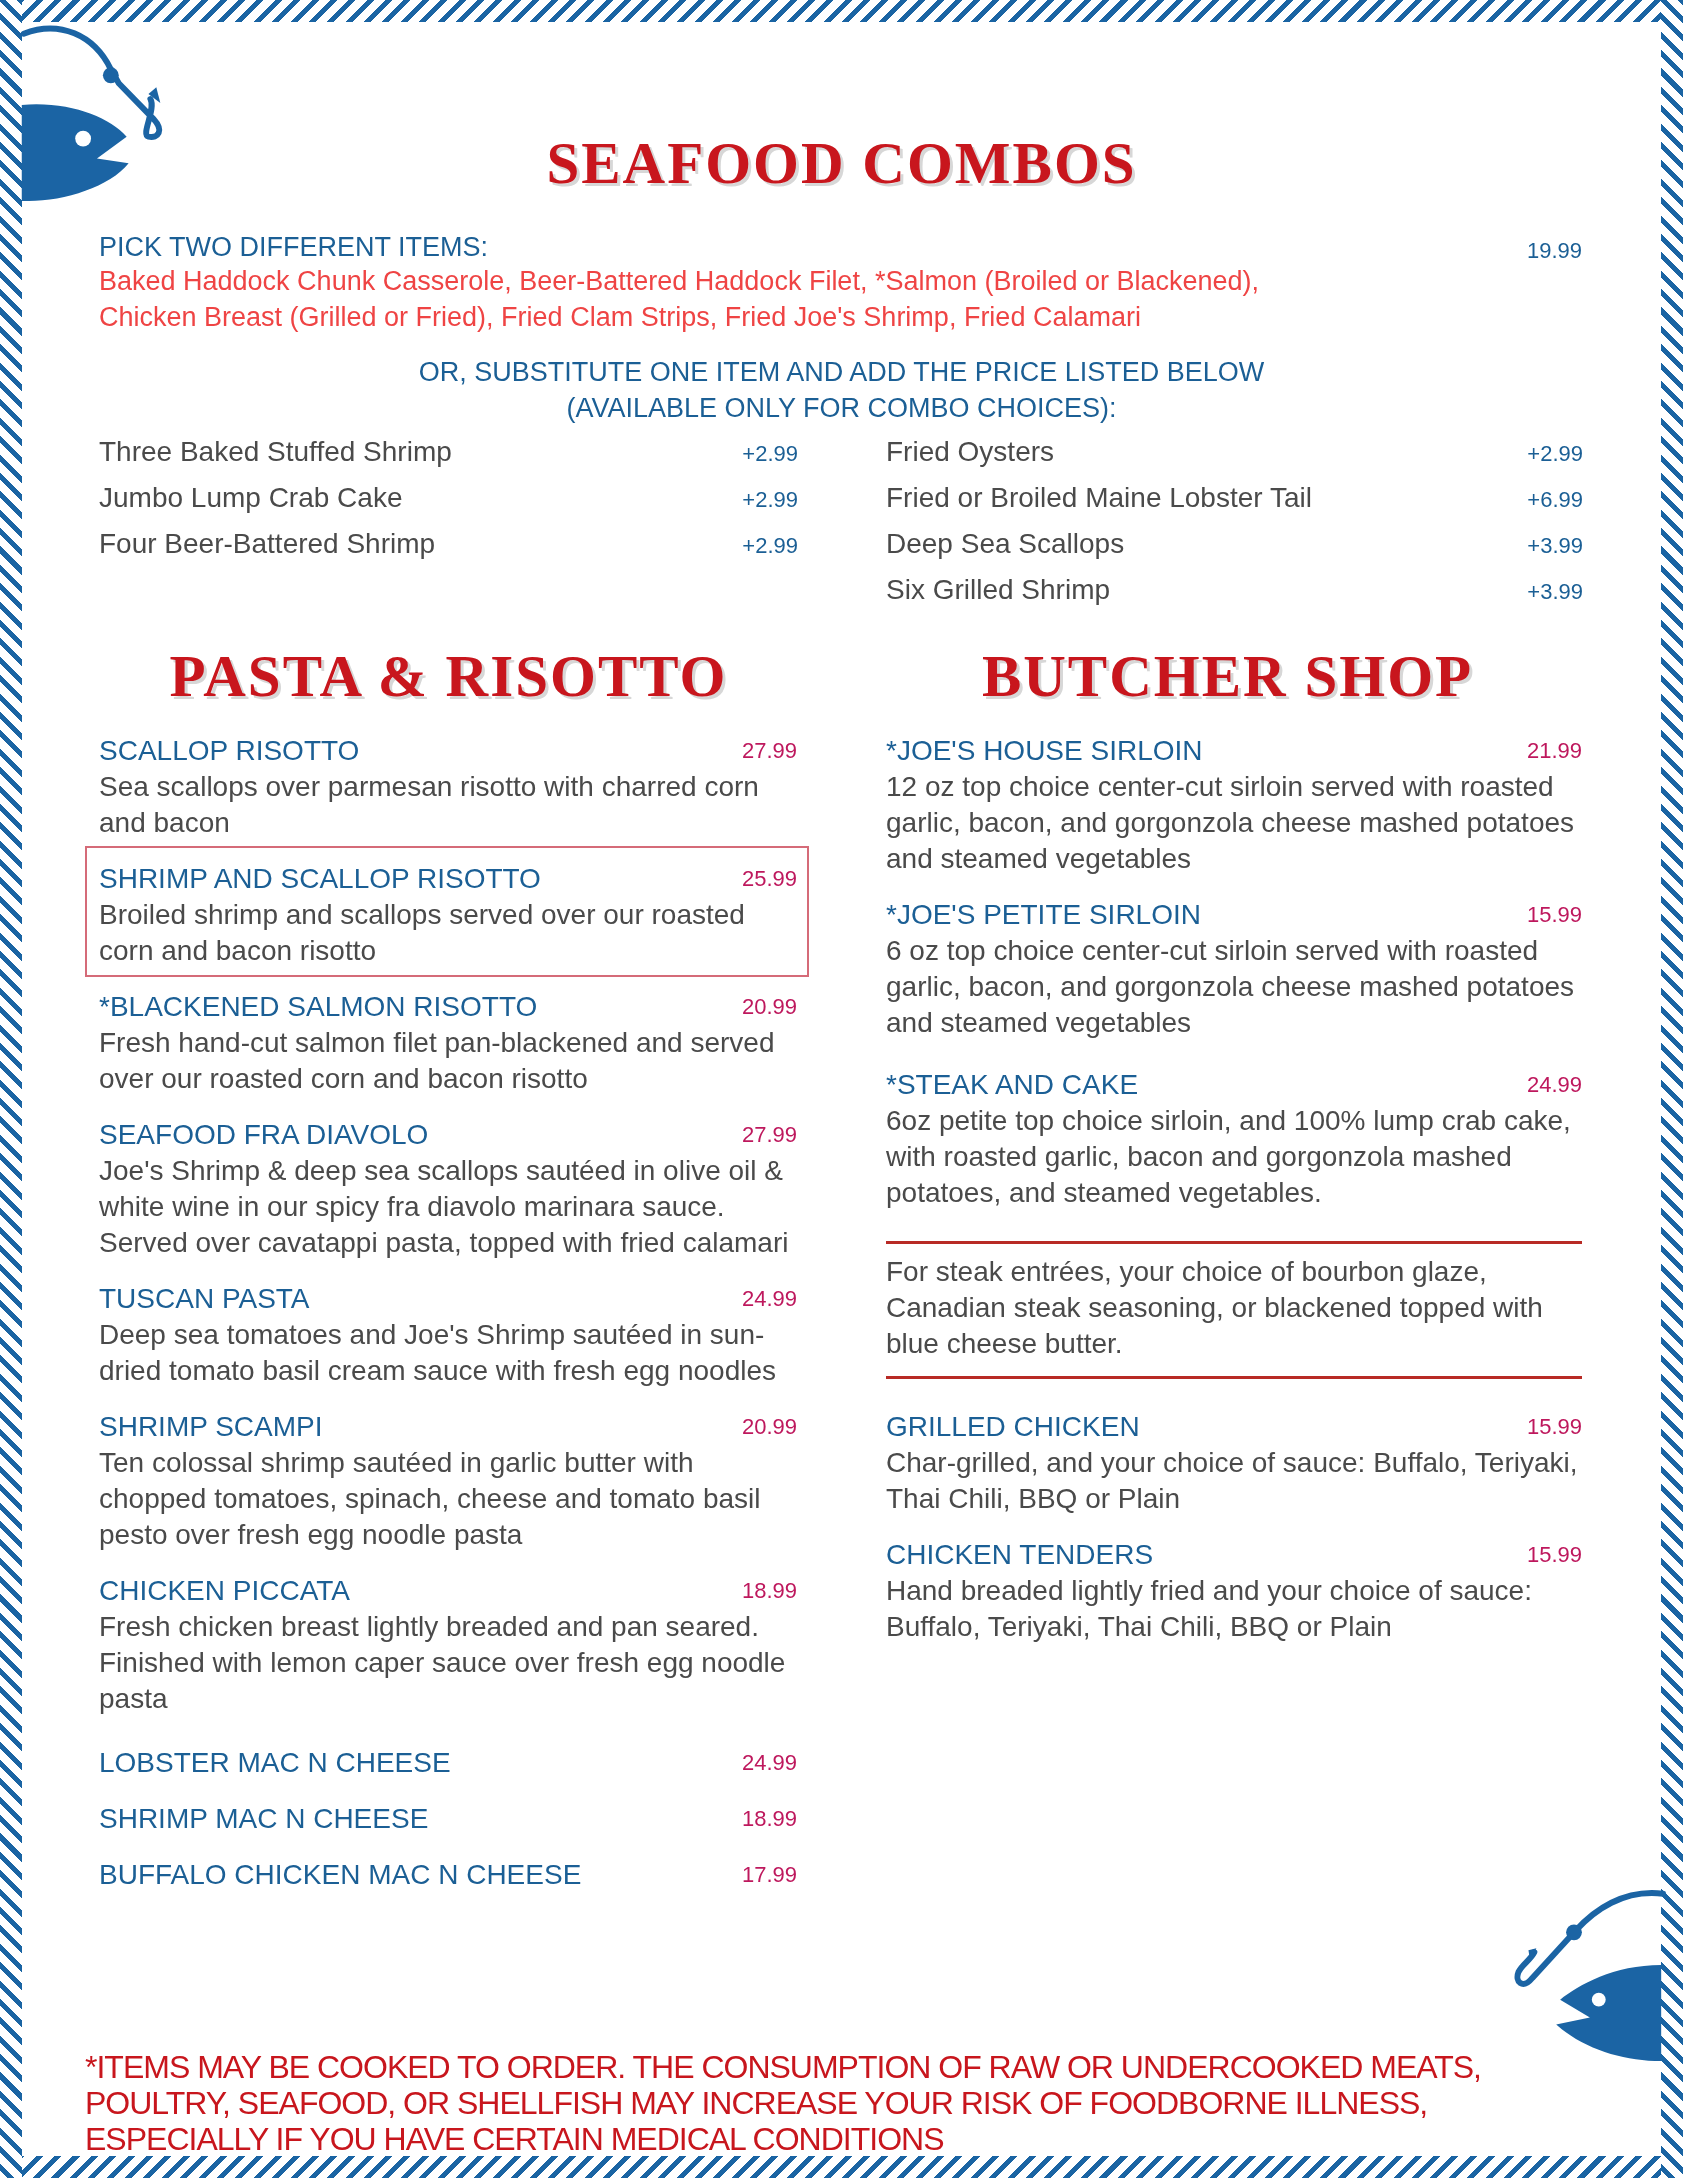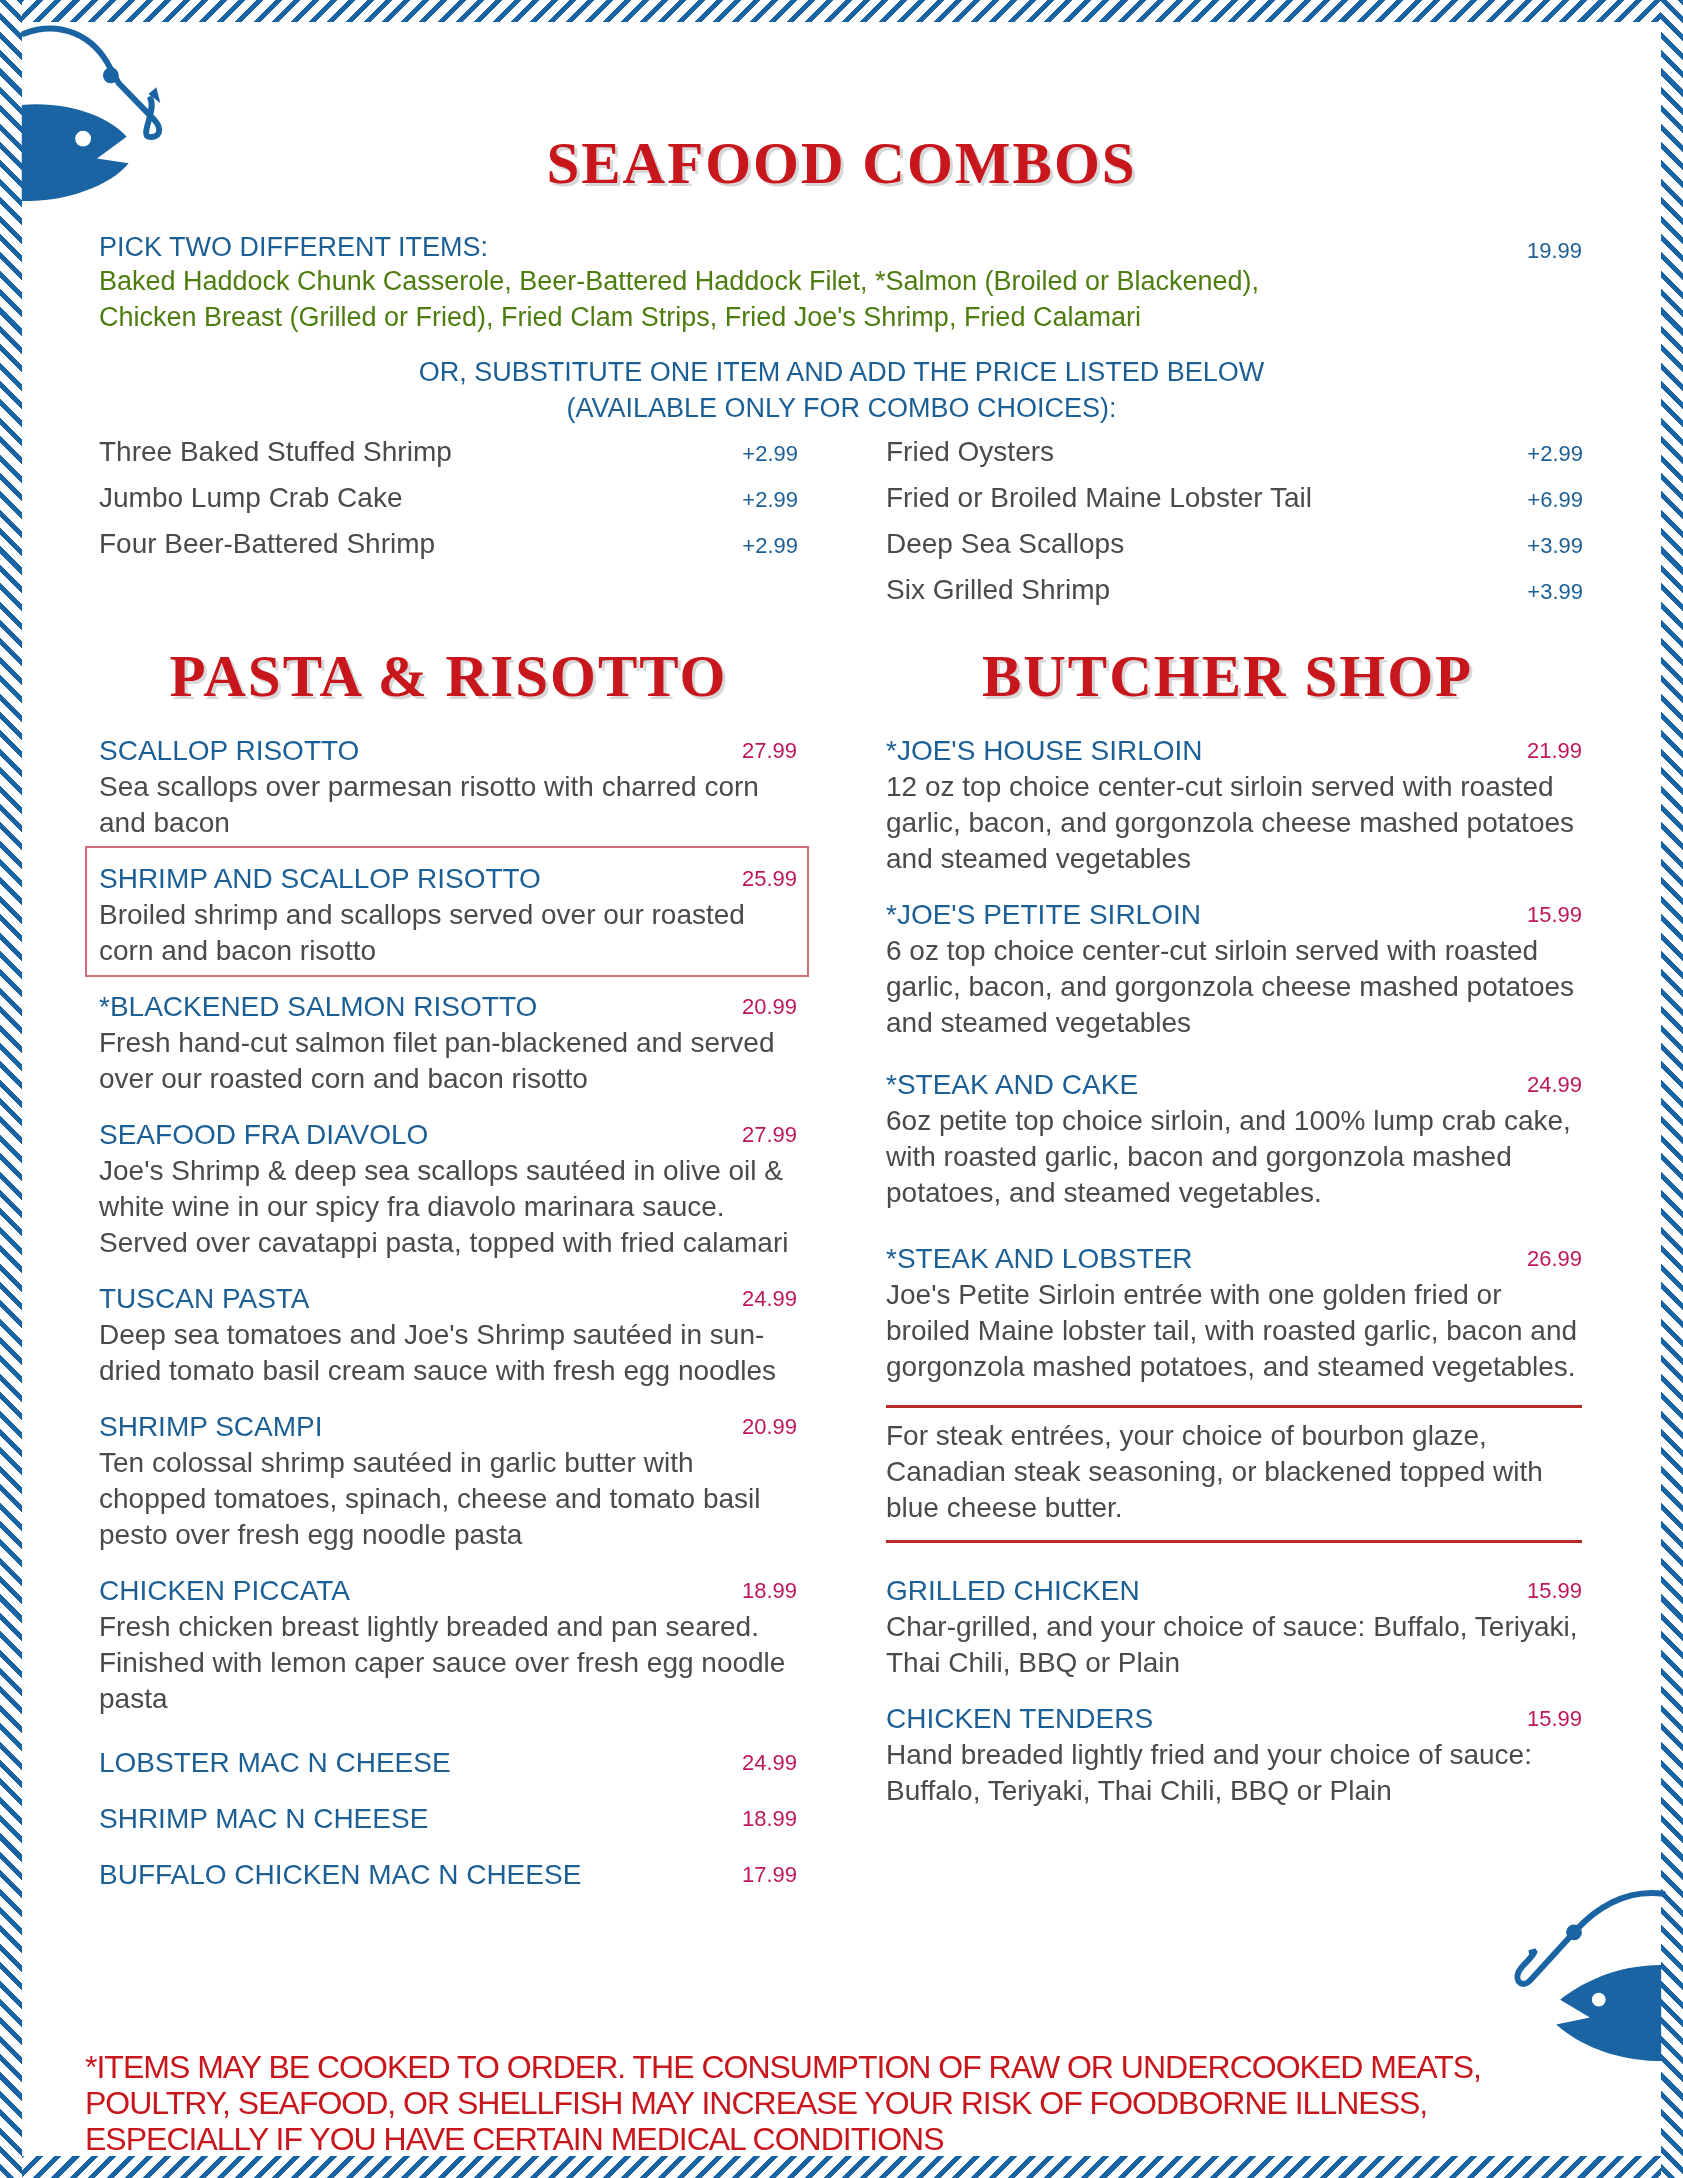--- a/index.html
+++ b/index.html
@@ -20,21 +20,21 @@
 
   .section-title { position:absolute; font-family:Liberation Serif, serif; font-weight:700;
     color:#c8161d; letter-spacing:2px; text-shadow:3px 3px 0 #d7d7d7; text-align:center; margin:0; }
   .t-seafood { left:0; width:1683px; top:129px; font-size:59px; }
   .t-pasta { left:85px; width:727px; top:642px; font-size:59px; }
   .t-butcher { left:871px; width:713px; top:642px; font-size:59px; }
   .abs { position:absolute; }
 
   .combo-head { left:99px; top:232px; font-size:27px; color:#1b5f95; }
   .combo-price { right:101px; top:238px; font-size:22px; color:#1b5f95; }
-  .combo-body { left:99px; top:263px; width:1485px; font-size:27px; line-height:36px; color:#4d7c0f; }
+  .combo-body { left:99px; top:263px; width:1485px; font-size:27px; line-height:36px; color:#ef4444; }
   .combo-sub { left:0; width:1683px; top:354px; text-align:center; font-size:27px; line-height:36px; color:#1b5f95; }
 
   .subs { position:absolute; top:436px; }
   .subs-left { left:99px; width:699px; }
   .subs-right { left:886px; width:697px; }
   .sub-row { display:flex; justify-content:space-between; align-items:baseline; height:46px; }
   .sub-name { font-size:28px; color:#4a4a4a; }
   .sub-price { font-size:22px; color:#1b5f95; }
 
   .col { position:absolute; top:733px; }
@@ -216,27 +216,20 @@
       </div>
     <div class="item-desc">6 oz top choice center-cut sirloin served with roasted garlic, bacon, and gorgonzola cheese mashed potatoes and steamed vegetables</div>
   </div>
   <div class="item" style="margin-bottom:30px;">
     <div class="item-head">
         <span class="item-name">*STEAK AND CAKE</span>
         <span class="item-price">24.99</span>
       </div>
     <div class="item-desc">6oz petite top choice sirloin, and 100% lump crab cake, with roasted garlic, bacon and gorgonzola mashed potatoes, and steamed vegetables.</div>
   </div>
-  <div class="item" style="margin-bottom:20px;">
-    <div class="item-head">
-        <span class="item-name">*STEAK AND LOBSTER</span>
-        <span class="item-price">26.99</span>
-      </div>
-    <div class="item-desc">Joe's Petite Sirloin entrée with one golden fried or broiled Maine lobster tail, with roasted garlic, bacon and gorgonzola mashed potatoes, and steamed vegetables.</div>
-  </div>
 
   <div class="divider"></div>
   <div class="note">For steak entrées, your choice of bourbon glaze, Canadian steak seasoning, or blackened topped with blue cheese butter.</div>
   <div class="divider" style="margin-bottom:30px;"></div>
 
   <div class="item">
     <div class="item-head">
         <span class="item-name">GRILLED CHICKEN</span>
         <span class="item-price">15.99</span>
       </div>

